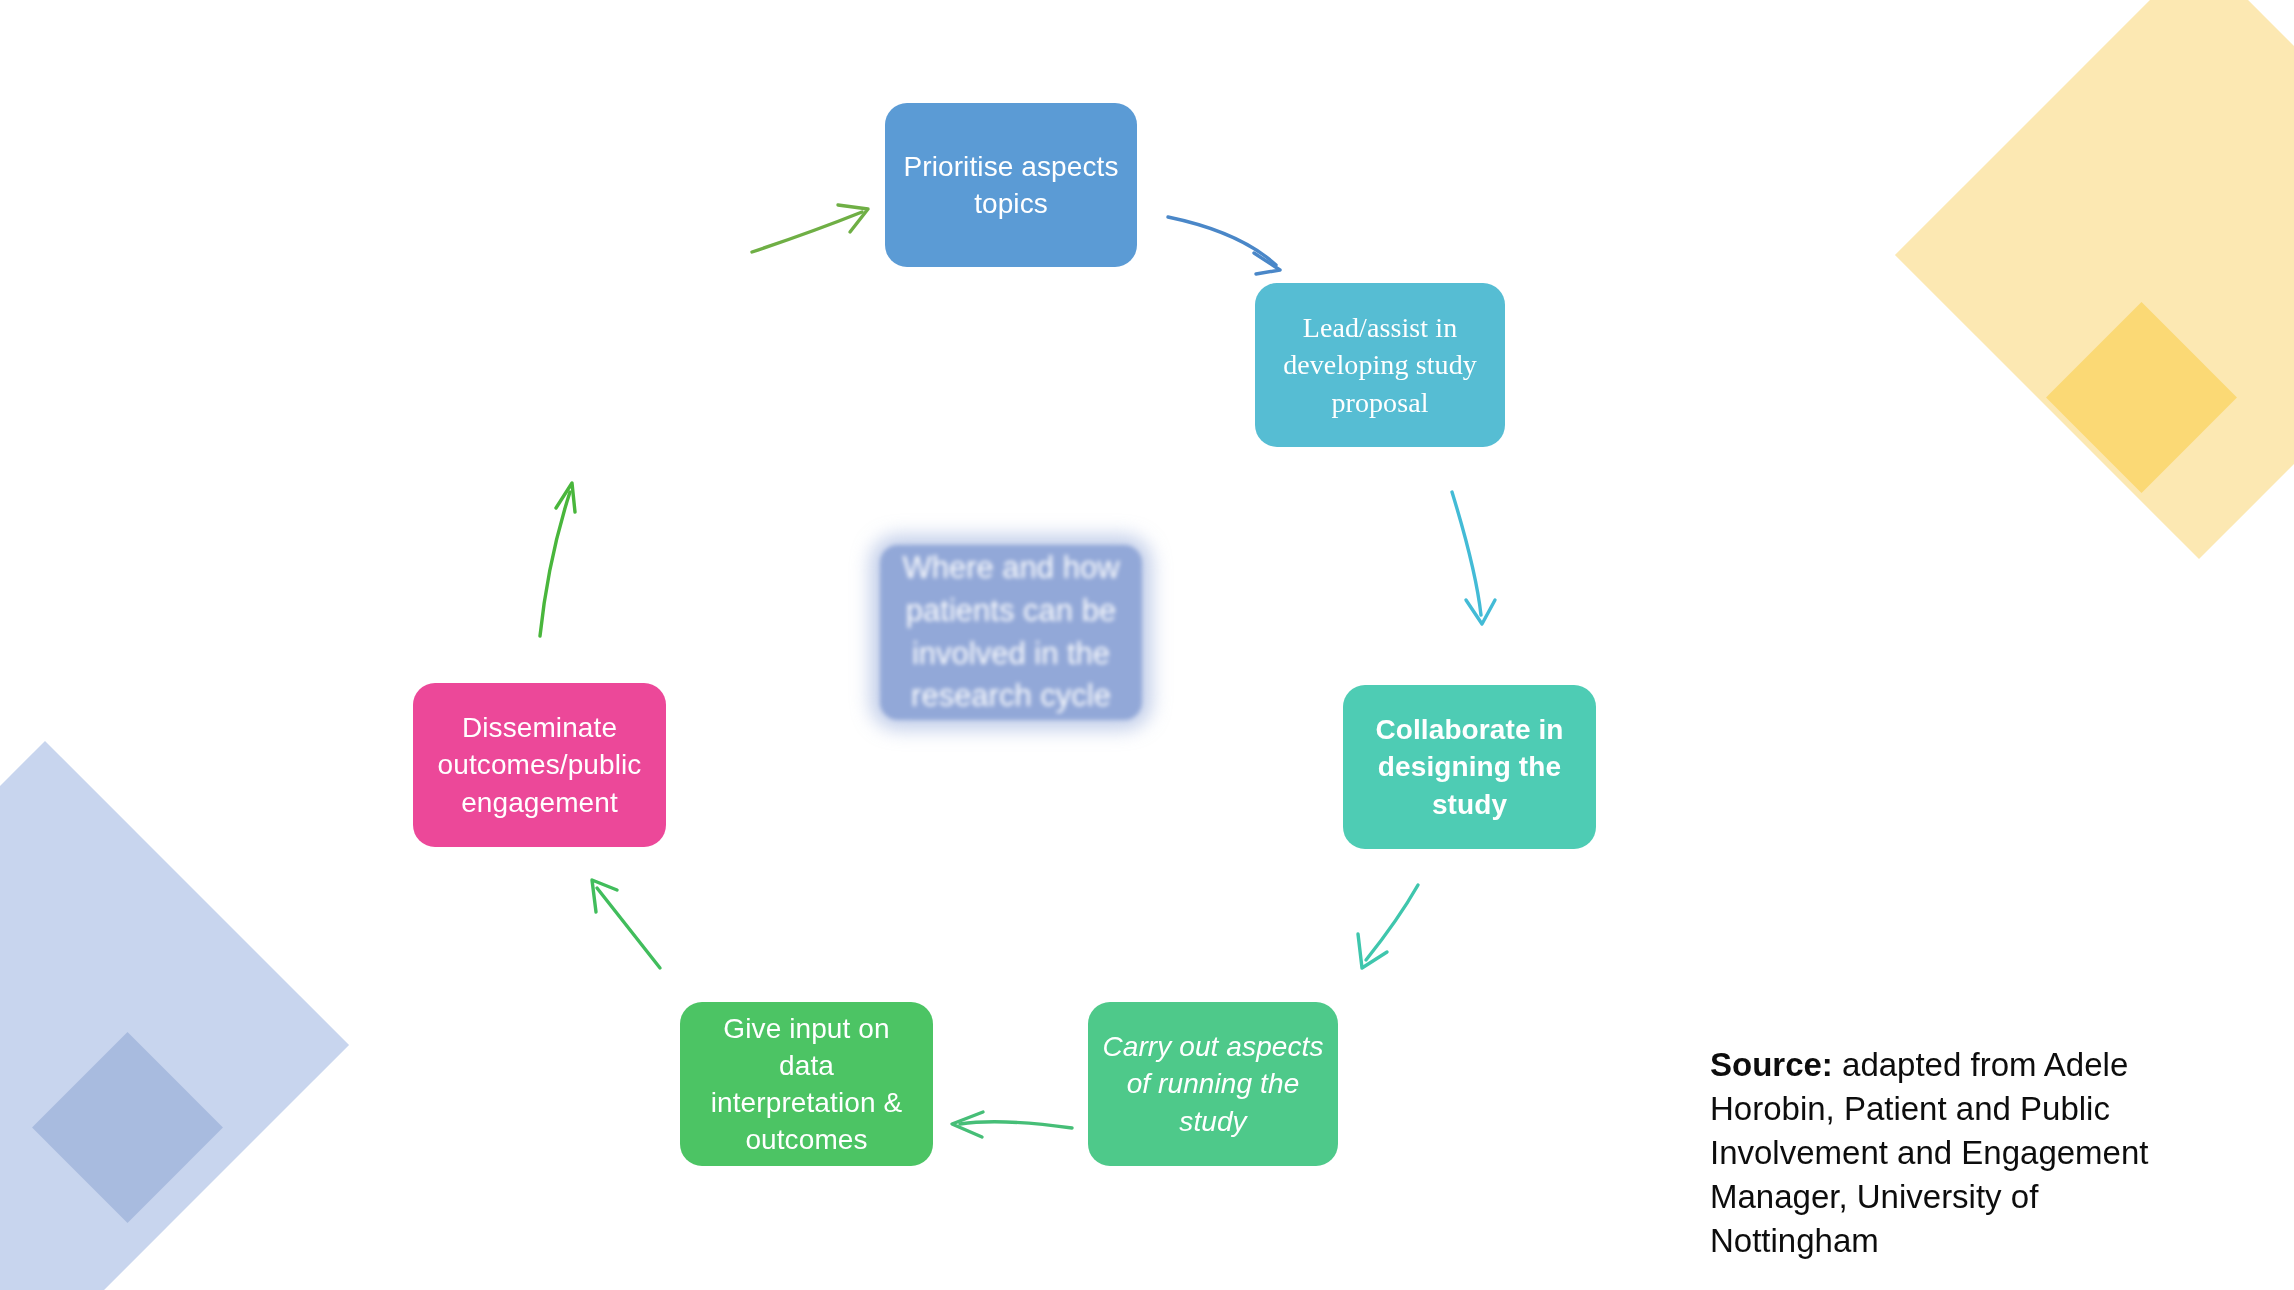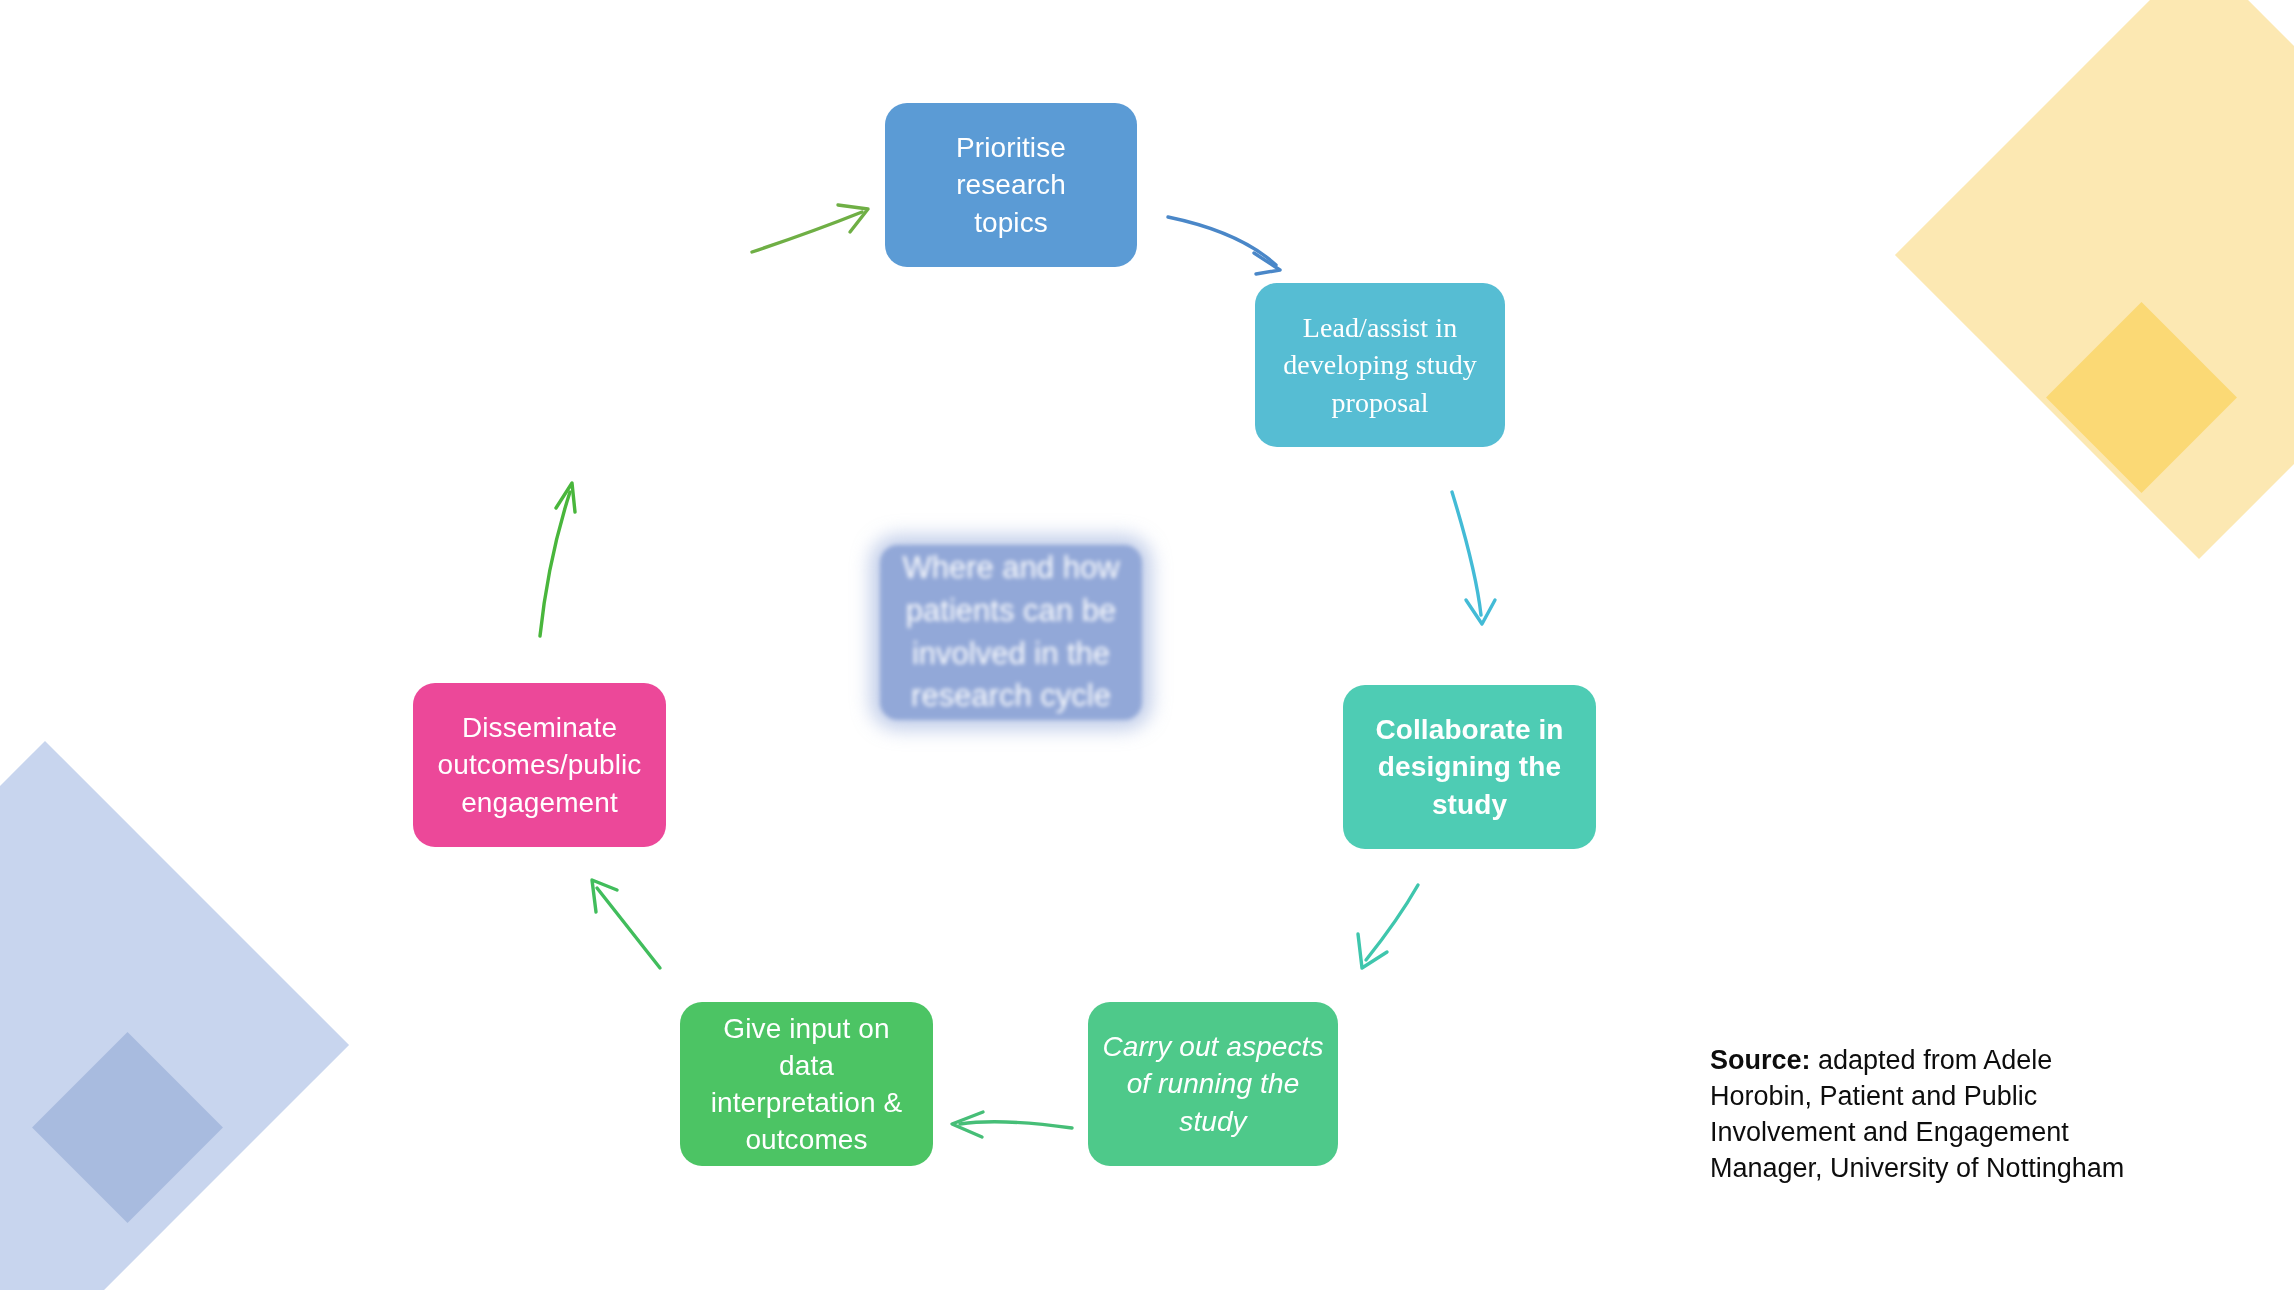--- a/index.html
+++ b/index.html
@@ -90,21 +90,21 @@
     filter: blur(2.2px);
     box-shadow: 0 0 18px 10px rgba(146,168,216,0.55);
   }
 
   
   #source-note {
     position: absolute;
     left: 1710px;
     top: 1043px;
     width: 440px;
-    font-size: 27px;
+    font-size: 33px;
     line-height: 1.33;
     color: #0d0d0d;
   }
   #source-note .lbl { font-weight: bold; }
 
   
   #arrow-layer {
     position: absolute;
     left: 0; top: 0;
     width: 2294px;
@@ -158,21 +158,21 @@
       <path d="M 540 636 Q 548 560 570 492" fill="none" stroke="#49B63C" stroke-width="3.4" stroke-linecap="round"></path>
       <path d="M 556 508 L 572 483 L 575 512" fill="none" stroke="#49B63C" stroke-width="3.4" stroke-linecap="round" stroke-linejoin="round"></path>
     </g>
 
     <g>
       <path d="M 752 252 Q 812 232 862 212" fill="none" stroke="#6FAF45" stroke-width="3.4" stroke-linecap="round"></path>
       <path d="M 838 205 L 868 209 L 850 232" fill="none" stroke="#6FAF45" stroke-width="3.4" stroke-linecap="round" stroke-linejoin="round"></path>
     </g>
   </svg>
 
-  <div class="node" style="left: 885px; top: 103px; width: 252px; height: 164px; background: rgb(91, 155, 213);">Prioritise research
+  <div class="node" style="left: 885px; top: 103px; width: 252px; height: 164px; background: rgb(91, 155, 213);">Prioritise aspects
 topics</div>
   <div class="node" style="left: 1255px; top: 283px; width: 250px; height: 164px; background: rgb(86, 189, 211); font-family: Liberation Serif, serif;">Lead/assist in
 developing study
 proposal</div>
   <div class="node" style="left: 1343px; top: 685px; width: 253px; height: 164px; background: rgb(78, 204, 180); font-weight: bold;">Collaborate in
 designing the
 study</div>
   <div class="node" style="left: 1088px; top: 1002px; width: 250px; height: 164px; background: rgb(78, 201, 138); font-style: italic;">Carry out aspects
 of running the
 study</div>

